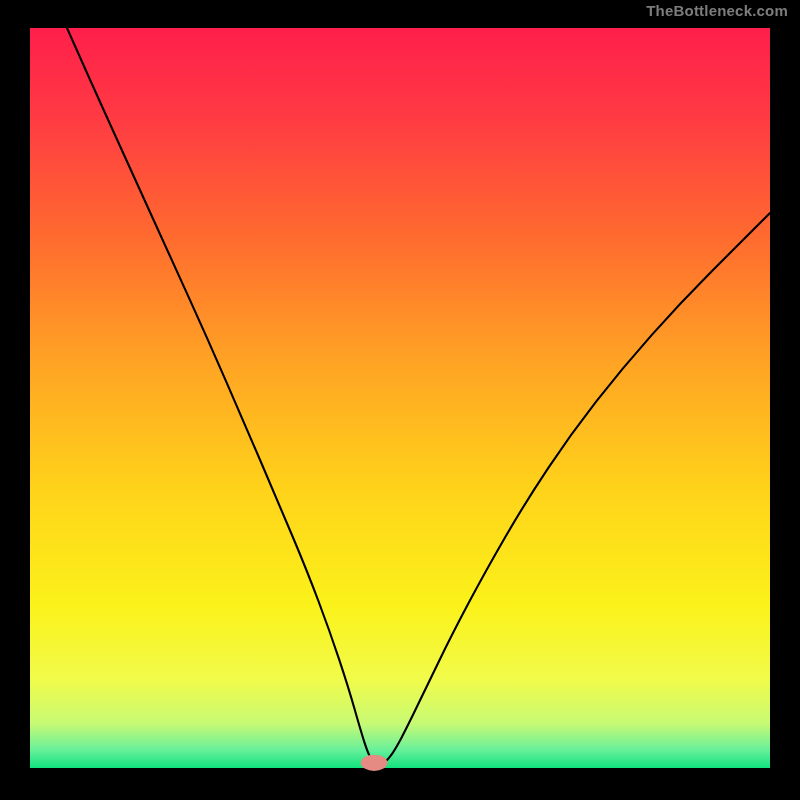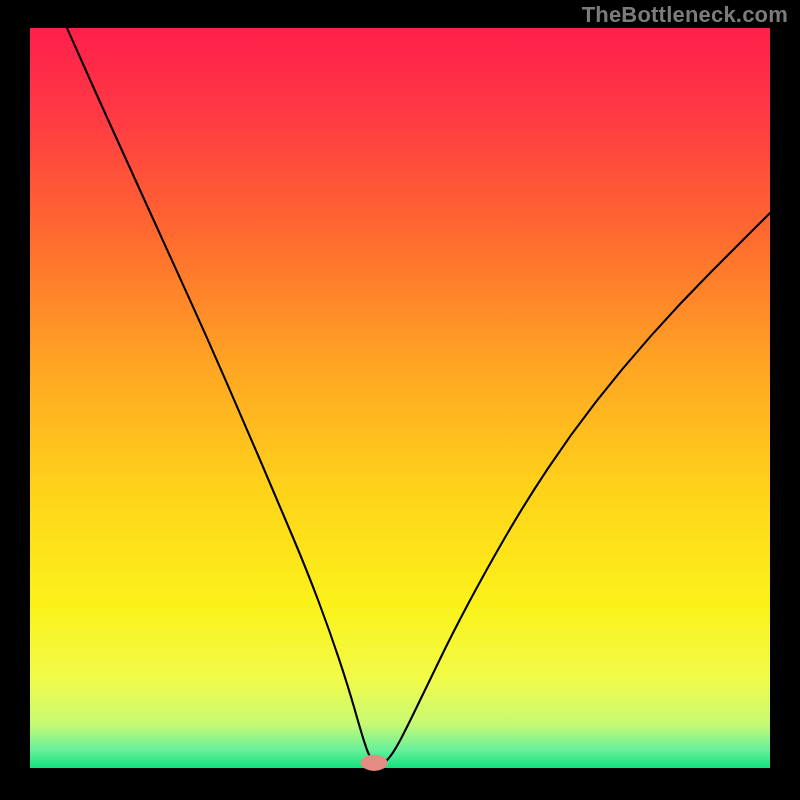--- a/index.html
+++ b/index.html
@@ -14,21 +14,21 @@
     position: relative;
     width: 800px;
     height: 800px;
     background: #000;
   }
   .watermark {
     position: absolute;
     top: 2px;
     right: 12px;
     color: #7c7c7c;
-    font-size: 22px;
+    font-size: 15px;
     font-weight: 600;
     letter-spacing: 0.2px;
     z-index: 5;
   }
   svg {
     position: absolute;
     top: 0;
     left: 0;
   }
 </style>

